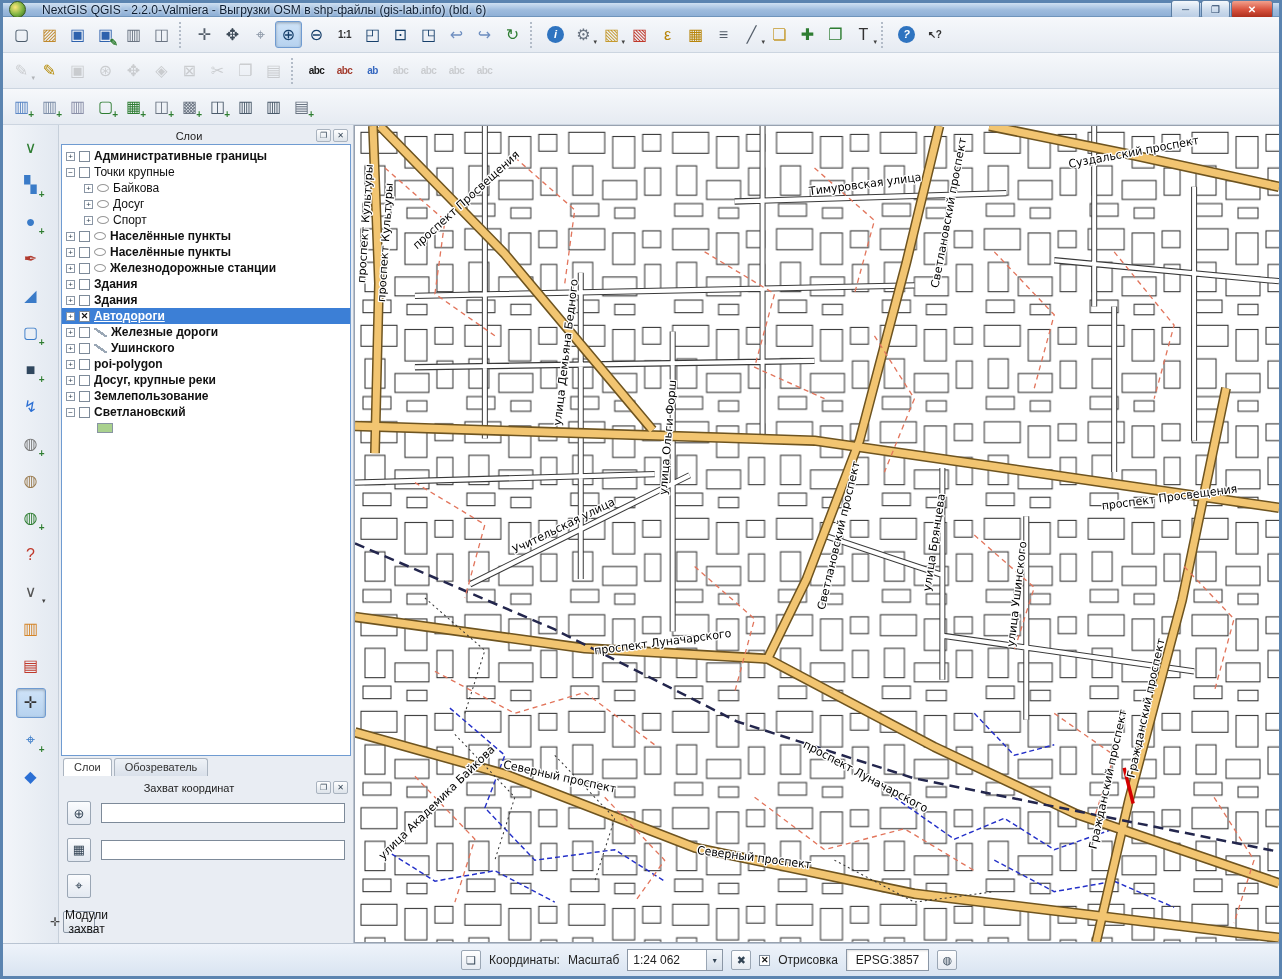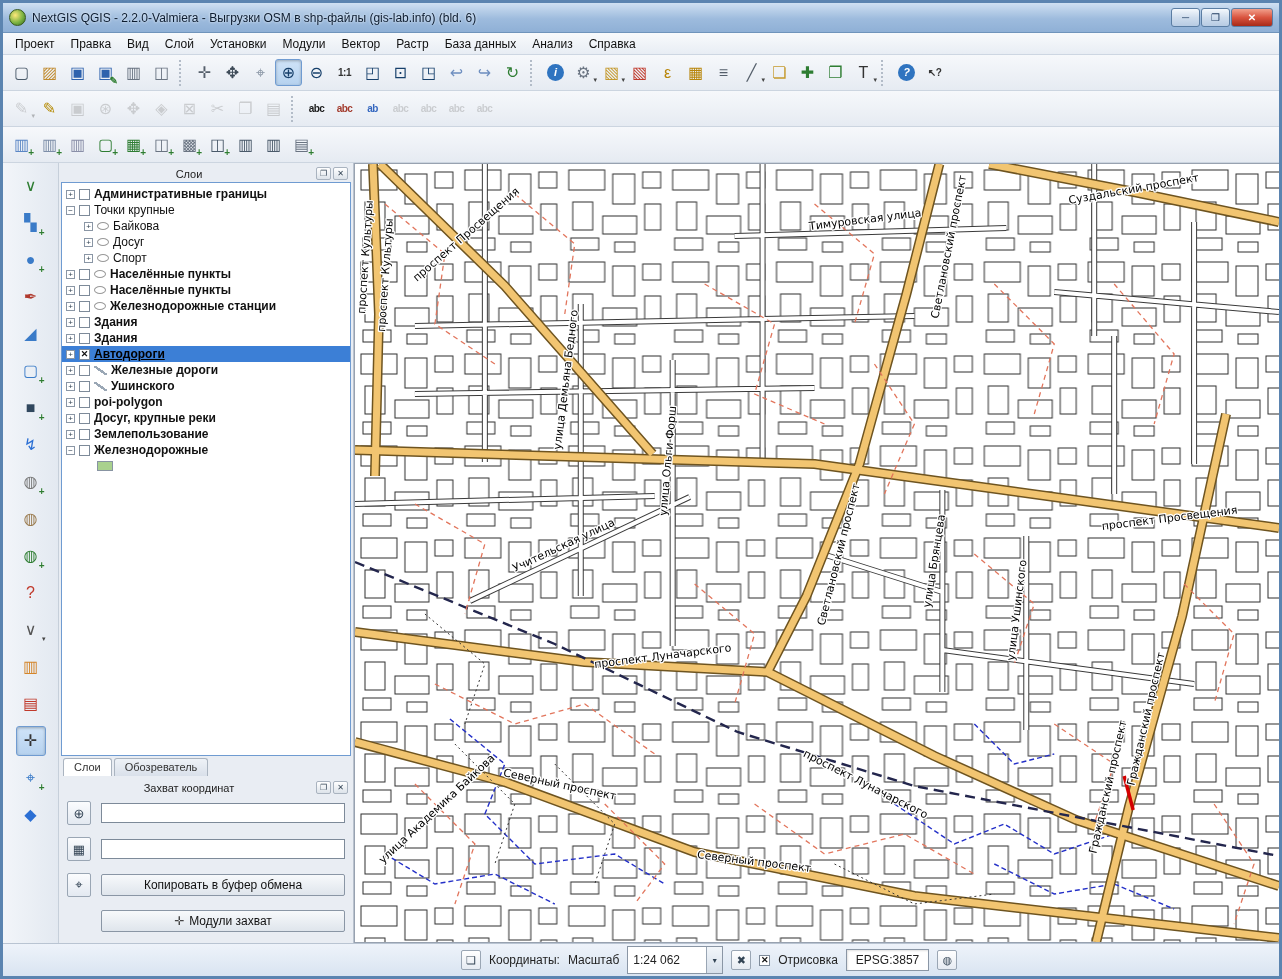--- a/index.html
+++ b/index.html
@@ -1,20 +1,20 @@
 <!DOCTYPE html>
 <html><head>
 <meta charset="utf-8">
 <style>
   *{box-sizing:border-box;margin:0;padding:0}
   html,body{width:1282px;height:979px;overflow:hidden}
   body{font-family:"Liberation Sans",sans-serif;font-size:12px;background:#6d9cc7}
   .window{width:1282px;height:979px;display:flex;flex-direction:column;border:3px solid #5b84b0;background:#e9eef5}
   
-  .titlebar{height:30px;flex:none;display:flex;align-items:center;gap:6px;padding:0 6px;background:linear-gradient(#cfe0f2,#9dbbdd 55%,#8fb0d6);border-bottom:1px solid #6f94bb}
+  .titlebar{height:14px;flex:none;display:flex;align-items:center;gap:16px;padding:0 6px;background:linear-gradient(#cfe0f2,#9dbbdd 55%,#8fb0d6);border-bottom:1px solid #6f94bb}
   .app-icon{width:17px;height:17px;border-radius:50%;background:radial-gradient(circle at 35% 35%,#ffe87a,#7cb342 55%,#33691e);border:1px solid #3a5a1e;flex:none}
   .title{flex:1;color:#0c1c30;text-shadow:0 0 3px #fff;white-space:nowrap;overflow:hidden}
   .winbtns{display:flex;flex:none}
   .wbtn{width:29px;height:19px;display:flex;align-items:center;justify-content:center;font-size:10px;color:#1d3a5f;background:linear-gradient(#f4f8fc,#cfdded 50%,#b7cbe3);border:1px solid #5a7da3;border-radius:3px;margin-left:1px}
   .wbtn.close{width:42px;background:linear-gradient(#f2a08c,#d9543f 50%,#a82a18);color:#fff;font-weight:bold}
   
   .menubar{height:22px;flex:none;display:flex;align-items:center;padding:0 4px;background:linear-gradient(#f8fafc,#e8edf4);border-bottom:1px solid #cdd6e2}
   .menu-item{padding:2px 8px;border-radius:2px;color:#111}
   
   .toolbar{height:36px;flex:none;display:flex;align-items:center;padding:0 5px;background:linear-gradient(#f6f8fb,#e6ebf2);border-bottom:1px solid #ccd5e0;gap:1px}
@@ -42,71 +42,58 @@
   .expander.hidden{visibility:hidden}
   .cbx{width:11px;height:11px;flex:none;border:1px solid #7d8a99;background:#fff;font-size:9px;line-height:9px;text-align:center;color:#111;font-weight:bold;display:inline-flex;align-items:center;justify-content:center}
   .licon{flex:none}
   .licon.point{width:12px;height:8px;border:1px solid #999;border-radius:50%}
   .licon.line{width:13px;height:9px;background:linear-gradient(to top right,transparent 42%,#9aa7b5 42%,#9aa7b5 58%,transparent 58%)}
   .swatch{width:16px;height:10px;flex:none;border:1px solid #8894a2}
   .tlabel{font-size:12px;color:#111}
   .tlabel.b{font-weight:bold}
   .tlabel.u{text-decoration:underline}
   .tree-row.selected{background:#3c7fd6}
-  .tree-row.selected .tlabel{color:#000000}
+  .tree-row.selected .tlabel{color:#ffffff}
   .dock-tabs{height:20px;flex:none;display:flex;align-items:flex-end;padding:0 0 0 2px;gap:2px}
   .dtab{padding:2px 10px 3px;font-size:11px;border:1px solid #aab4c0;border-bottom:none;border-radius:3px 3px 0 0;background:linear-gradient(#eef2f7,#d9e0ea);color:#333}
   .dtab.active{background:#fff}
   .capture-dock{height:162px;flex:none;display:flex;flex-direction:column;margin-top:3px}
   .capture-body{flex:1;padding:3px 6px 6px 2px;display:grid;grid-template-columns:32px 1fr;row-gap:8px;column-gap:6px;align-items:center}
   .cap-icon{width:24px;height:24px;border:1px solid #9aa6b4;background:linear-gradient(#fbfcfe,#e3e9f1);display:flex;align-items:center;justify-content:center;font-size:13px;color:#345;border-radius:2px;justify-self:center}
   .cap-icon.empty{visibility:hidden}
   .cap-input{height:20px;border:1px solid #7d8a99;background:#fff;padding:0 4px;font:12px "Liberation Sans",sans-serif}
   .cap-btn{height:22px;border:1px solid #8a96a5;border-radius:2px;background:linear-gradient(#f7f9fb,#dfe5ec);font:12px "Liberation Sans",sans-serif;color:#111;display:flex;align-items:center;justify-content:center;gap:5px}
   .cap-btn .glyph{font-size:12px;color:#444}
   .map-area{flex:1;position:relative;background:#fff;border:1px solid #98a2b0;border-right:none;min-width:0}
   .map-area svg{position:absolute;inset:0;width:100%;height:100%}
   .st-label{font-family:"DejaVu Sans",sans-serif;font-size:11px;fill:#000;stroke:#fff;stroke-width:2.6;paint-order:stroke;stroke-linejoin:round}
   
   .statusbar{height:33px;flex:none;display:flex;align-items:center;gap:8px;padding:0 8px;background:linear-gradient(#eef3fa,#d9e4f1);border-top:1px solid #b9c4d2;font-size:12px;color:#222}
   .sb-spacer{width:442px;flex:none}
   .sb-icon{width:20px;height:20px;flex:none;border:1px solid #9aa6b4;background:linear-gradient(#fff,#e6ebf2);display:flex;align-items:center;justify-content:center;font-size:11px;border-radius:2px;color:#345}
   .sb-field{width:292px;height:22px;background:#fff;border:1px solid #8a96a5;box-shadow:inset 1px 1px 2px rgba(0,0,0,.15);display:flex;align-items:center;justify-content:center}
-  .sb-combo{width:96px;height:28px;background:#fff;border:1px solid #8a96a5;display:flex;align-items:center}
+  .sb-combo{width:96px;height:22px;background:#fff;border:1px solid #8a96a5;display:flex;align-items:center}
   .sb-combo .val{flex:1;padding:0 5px}
   .sb-combo .dbtn{width:16px;height:100%;background:linear-gradient(#f2f6fa,#d6dfea);border-left:1px solid #9aa6b4;display:flex;align-items:center;justify-content:center;font-size:7px;color:#345}
   .sb-epsg{height:22px;padding:0 9px;border:1px solid #8a96a5;background:#fff;box-shadow:inset 1px 1px 2px rgba(0,0,0,.12);display:flex;align-items:center}
 </style>
 </head>
 <body>
 
 <div class="window">
   <div class="titlebar">
     <span class="app-icon"></span>
     <span class="title">NextGIS QGIS - 2.2.0-Valmiera - Выгрузки OSM в shp-файлы (gis-lab.info) (bld. 6)</span>
     <span class="winbtns">
       <span class="wbtn">─</span>
       <span class="wbtn">❐</span>
       <span class="wbtn close">✕</span>
     </span>
   </div>
 
-  <div class="menubar">
-      <span class="menu-item">Проект</span>
-      <span class="menu-item">Правка</span>
-      <span class="menu-item">Вид</span>
-      <span class="menu-item">Слой</span>
-      <span class="menu-item">Установки</span>
-      <span class="menu-item">Модули</span>
-      <span class="menu-item">Вектор</span>
-      <span class="menu-item">Растр</span>
-      <span class="menu-item">База данных</span>
-      <span class="menu-item">Анализ</span>
-      <span class="menu-item">Справка</span>
-    </div>
 
   <div class="toolbar" id="tb1">
       <div class="tbtn">
         <span class="glyph" style="color: rgb(74, 90, 106);">▢</span>
       </div>
       <div class="tbtn">
         <span class="glyph" style="color: rgb(192, 138, 45);">▨</span>
       </div>
       <div class="tbtn">
         <span class="glyph" style="color: rgb(46, 98, 173);">▣</span>
@@ -461,21 +448,21 @@
               <span class="tlabel b">Досуг, крупные реки</span>
             </div>
             <div class="tree-row" style="padding-left: 4px;">
               <span class="expander">+</span>
               <span class="cbx"></span>
               <span class="tlabel b">Землепользование</span>
             </div>
             <div class="tree-row" style="padding-left: 4px;">
               <span class="expander">−</span>
               <span class="cbx"></span>
-              <span class="tlabel b">Железнодорожные</span>
+              <span class="tlabel b">Светлановский</span>
             </div>
             <div class="tree-row" style="padding-left: 22px;">
               <span class="expander hidden"></span>
               <span class="swatch" style="background: rgb(169, 209, 142);"></span>
             </div>
           </div>
       </div>
       <div class="dock-tabs" id="dock-tabs">
           <span class="dtab active">Слои</span>
           <span class="dtab">Обозреватель</span>
@@ -485,23 +472,20 @@
           <span class="dock-title">Захват координат</span>
           <span class="dock-btn">❐</span>
           <span class="dock-btn">✕</span>
         </div>
         <div class="capture-body">
           <div class="cap-icon">⊕</div>
           <input class="cap-input" value="" style="">
           <div class="cap-icon">▦</div>
           <input class="cap-input" value="" style="">
           <div class="cap-icon">⌖</div>
-          <button class="cap-btn">
-              <span>Копировать в буфер обмена</span>
-            </button>
           <div class="cap-icon empty"></div>
           <button class="cap-btn">
               <span class="glyph">✛</span>
               <span>Модули захват</span>
             </button>
         </div>
       </div>
     </div>
 
     <div class="map-area">

